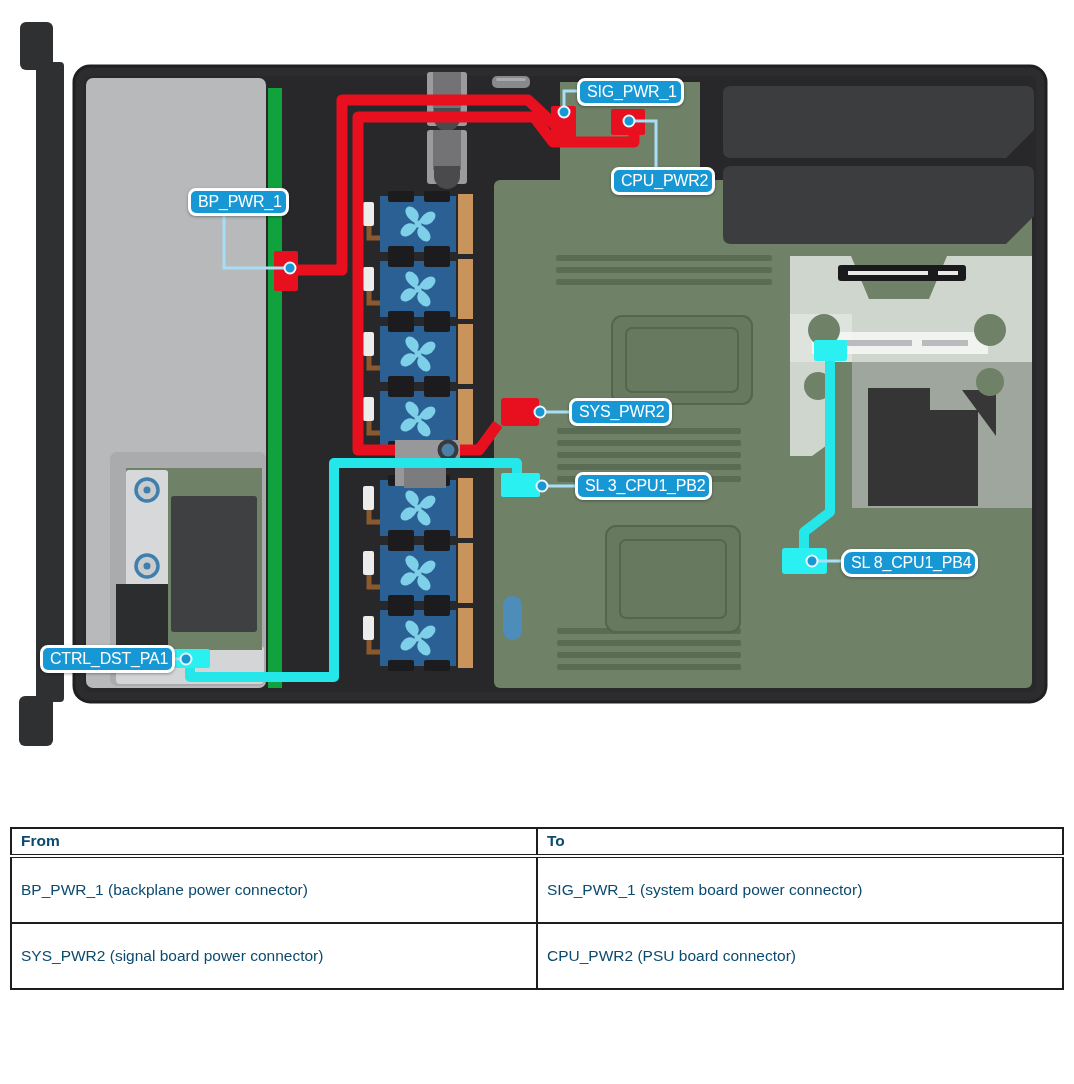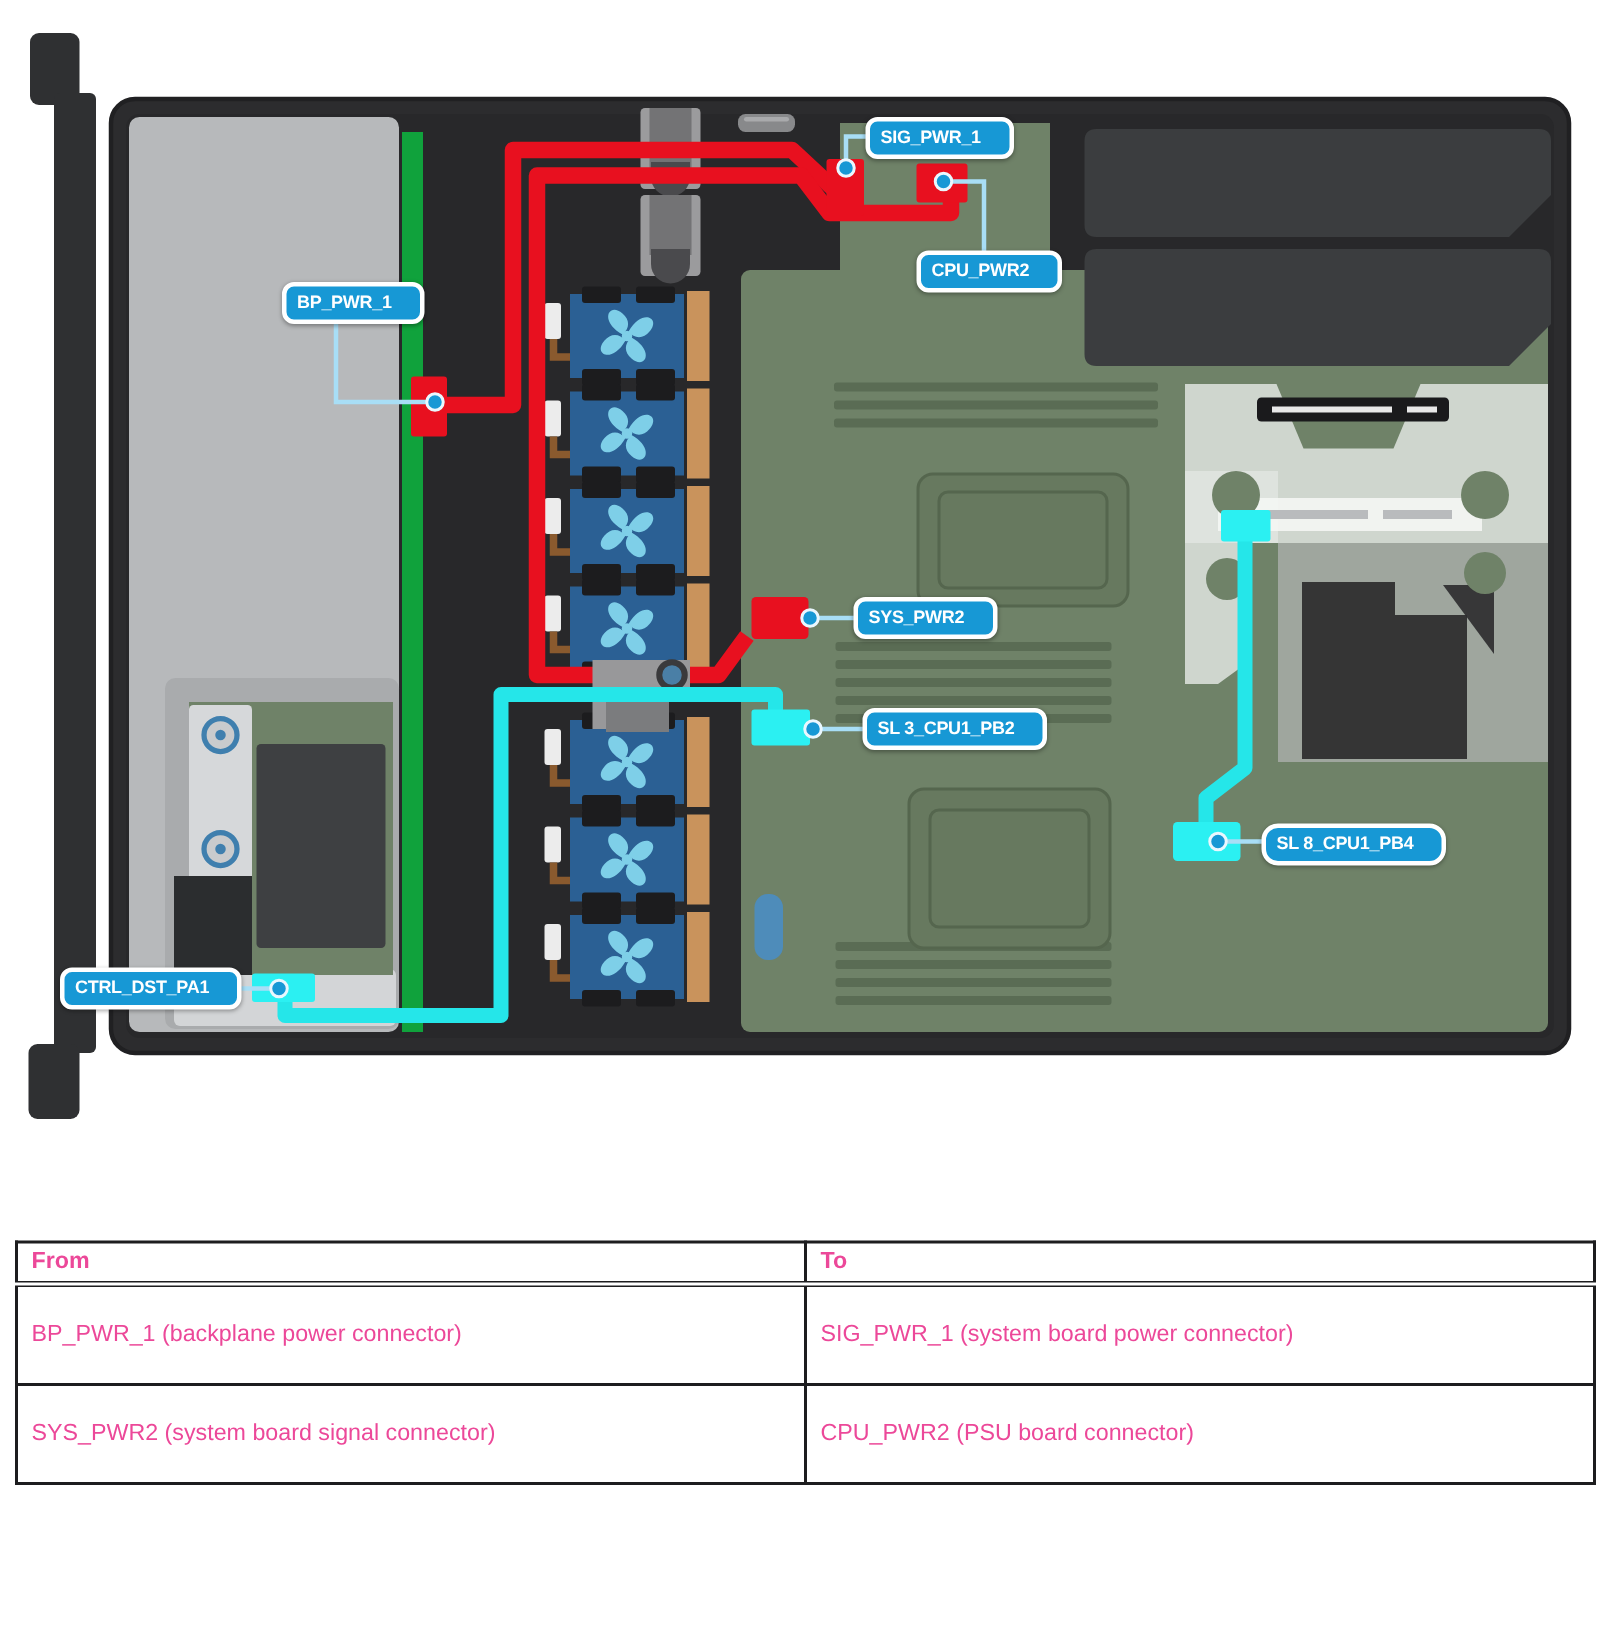--- a/index.html
+++ b/index.html
@@ -1,24 +1,24 @@
 <!DOCTYPE html>
 <html><head>
 <meta charset="utf-8">
 <style>
   html,body{margin:0;padding:0;background:#fff;}
   #page{position:relative;width:1074px;height:1084px;background:#ffffff;overflow:hidden;
         font-family:"Liberation Sans",sans-serif;}
   #diagram-svg{position:absolute;left:0;top:0;}
-  .callout{position:absolute;background:#1798d5;color:#fff;font-weight:bold;font-size:12px;
-           line-height:19px;padding:1px 19px 2px 7px;border:3px solid #ffffff;border-radius:8px;
+  .callout{position:absolute;background:#1798d5;color:#fff;font-weight:normal;font-size:16px;
+           line-height:19px;padding:1px 4px 2px 7px;border:3px solid #ffffff;border-radius:8px;
            letter-spacing:-0.2px;box-shadow:0 1px 3px rgba(0,0,0,.35);white-space:nowrap;}
   #cable-table-wrap{position:absolute;left:10px;top:827px;width:1054px;}
   table.cable{border-collapse:collapse;width:100%;table-layout:fixed;
-              font-size:15.5px;color:#ec4899;border-radius:17px;}
+              font-size:15.5px;color:#0c4a6e;border-radius:17px;}
   table.cable th, table.cable td{border:2px solid #1d1d1f;text-align:left;vertical-align:middle;
               padding:20px 9px;font-weight:normal;}
   table.cable th{font-weight:bold;padding:3px 9px 4px 9px;border-bottom:4px double #1d1d1f;}
   table.cable td{height:24px;}
   table.cable tr.tall td{height:46px;vertical-align:middle;}
 </style>
 </head>
 <body>
 
 <div id="page">
@@ -209,20 +209,20 @@
           <th>From</th>
           <th>To</th>
         </tr>
       </thead>
       <tbody>
         <tr>
           <td>BP_PWR_1 (backplane power connector)</td>
           <td>SIG_PWR_1 (system board power connector)</td>
         </tr>
         <tr>
-          <td>SYS_PWR2 (system board signal connector)</td>
+          <td>SYS_PWR2 (signal board power connector)</td>
           <td>CPU_PWR2 (PSU board connector)</td>
         </tr>
       </tbody>
     </table>
   </div>
 
 </div>
 
 </body></html>

